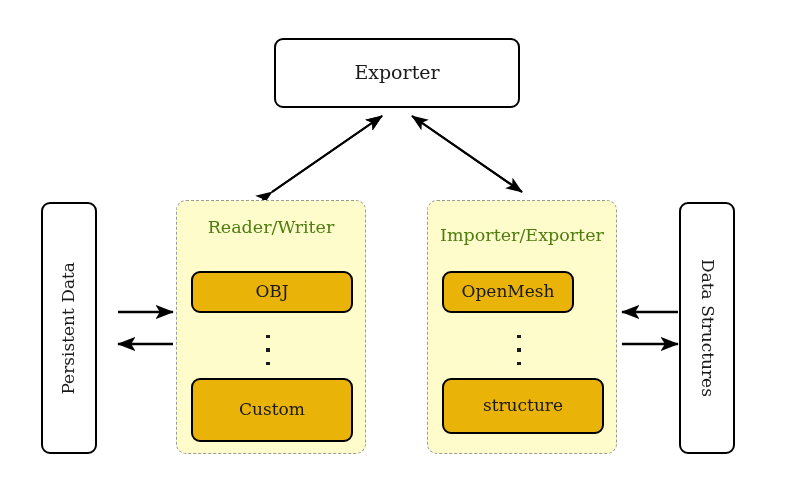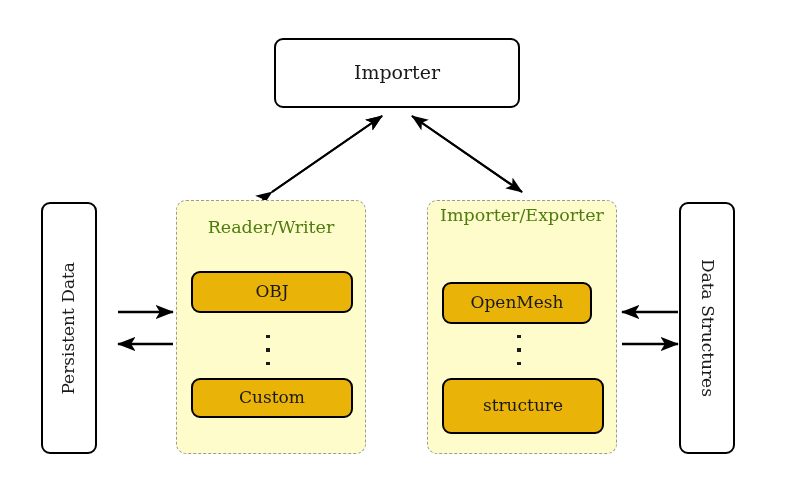--- a/index.html
+++ b/index.html
@@ -127,21 +127,21 @@
     <g>
       <line x1="678" y1="312" x2="622" y2="312" stroke="#000000" stroke-width="2.3" marker-end="url(#ah)"></line>
     </g>
 
     <g>
       <line x1="622" y1="344" x2="678" y2="344" stroke="#000000" stroke-width="2.3" marker-end="url(#ah)"></line>
     </g>
   </svg>
 
   <div class="node white fs-title" style="left:274px; top:38px; width:246px; height:70px;">
-    <span>Importer</span>
+    <span>Exporter</span>
   </div>
 
   <div class="node white fs-side" style="left:41px; top:202px; width:56px; height:252px;">
     <span class="vtext-up">Persistent Data</span>
   </div>
 
   <div class="node white fs-side" style="left:679px; top:202px; width:56px; height:252px;">
     <span class="vtext-down">Data Structures</span>
   </div>
 
@@ -151,29 +151,29 @@
     <div class="node fs-node" style="left:14px; top:70px; width:162px; height:42px;">
       <span>OBJ</span>
     </div>
 
     <div class="vdots" style="left:88px; top:134px; width:6px; height:30px;">
       <i></i>
         <i></i>
         <i></i>
     </div>
 
-    <div class="node fs-node" style="left:14px; top:177px; width:162px; height:40px; flex-direction:column;">
+    <div class="node fs-node" style="left:14px; top:177px; width:162px; height:64px; flex-direction:column;">
       <span>Custom</span>
     </div>
   </div>
 
   <div class="group" style="left:427px; top:200px; width:190px; height:254px;">
-    <div class="group-label fs-group" style="top:4px;">Importer/Exporter</div>
+    <div class="group-label fs-group" style="top:24px;">Importer/Exporter</div>
 
-    <div class="node fs-node" style="left:14px; top:70px; width:150px; height:42px;margin-top:11px;">
+    <div class="node fs-node" style="left:14px; top:70px; width:132px; height:42px;">
       <span>OpenMesh</span>
     </div>
 
     <div class="vdots" style="left:88px; top:134px; width:6px; height:30px;">
       <i></i>
         <i></i>
         <i></i>
     </div>
 
     <div class="node fs-node" style="left:14px; top:177px; width:162px; height:56px; flex-direction:column;">

